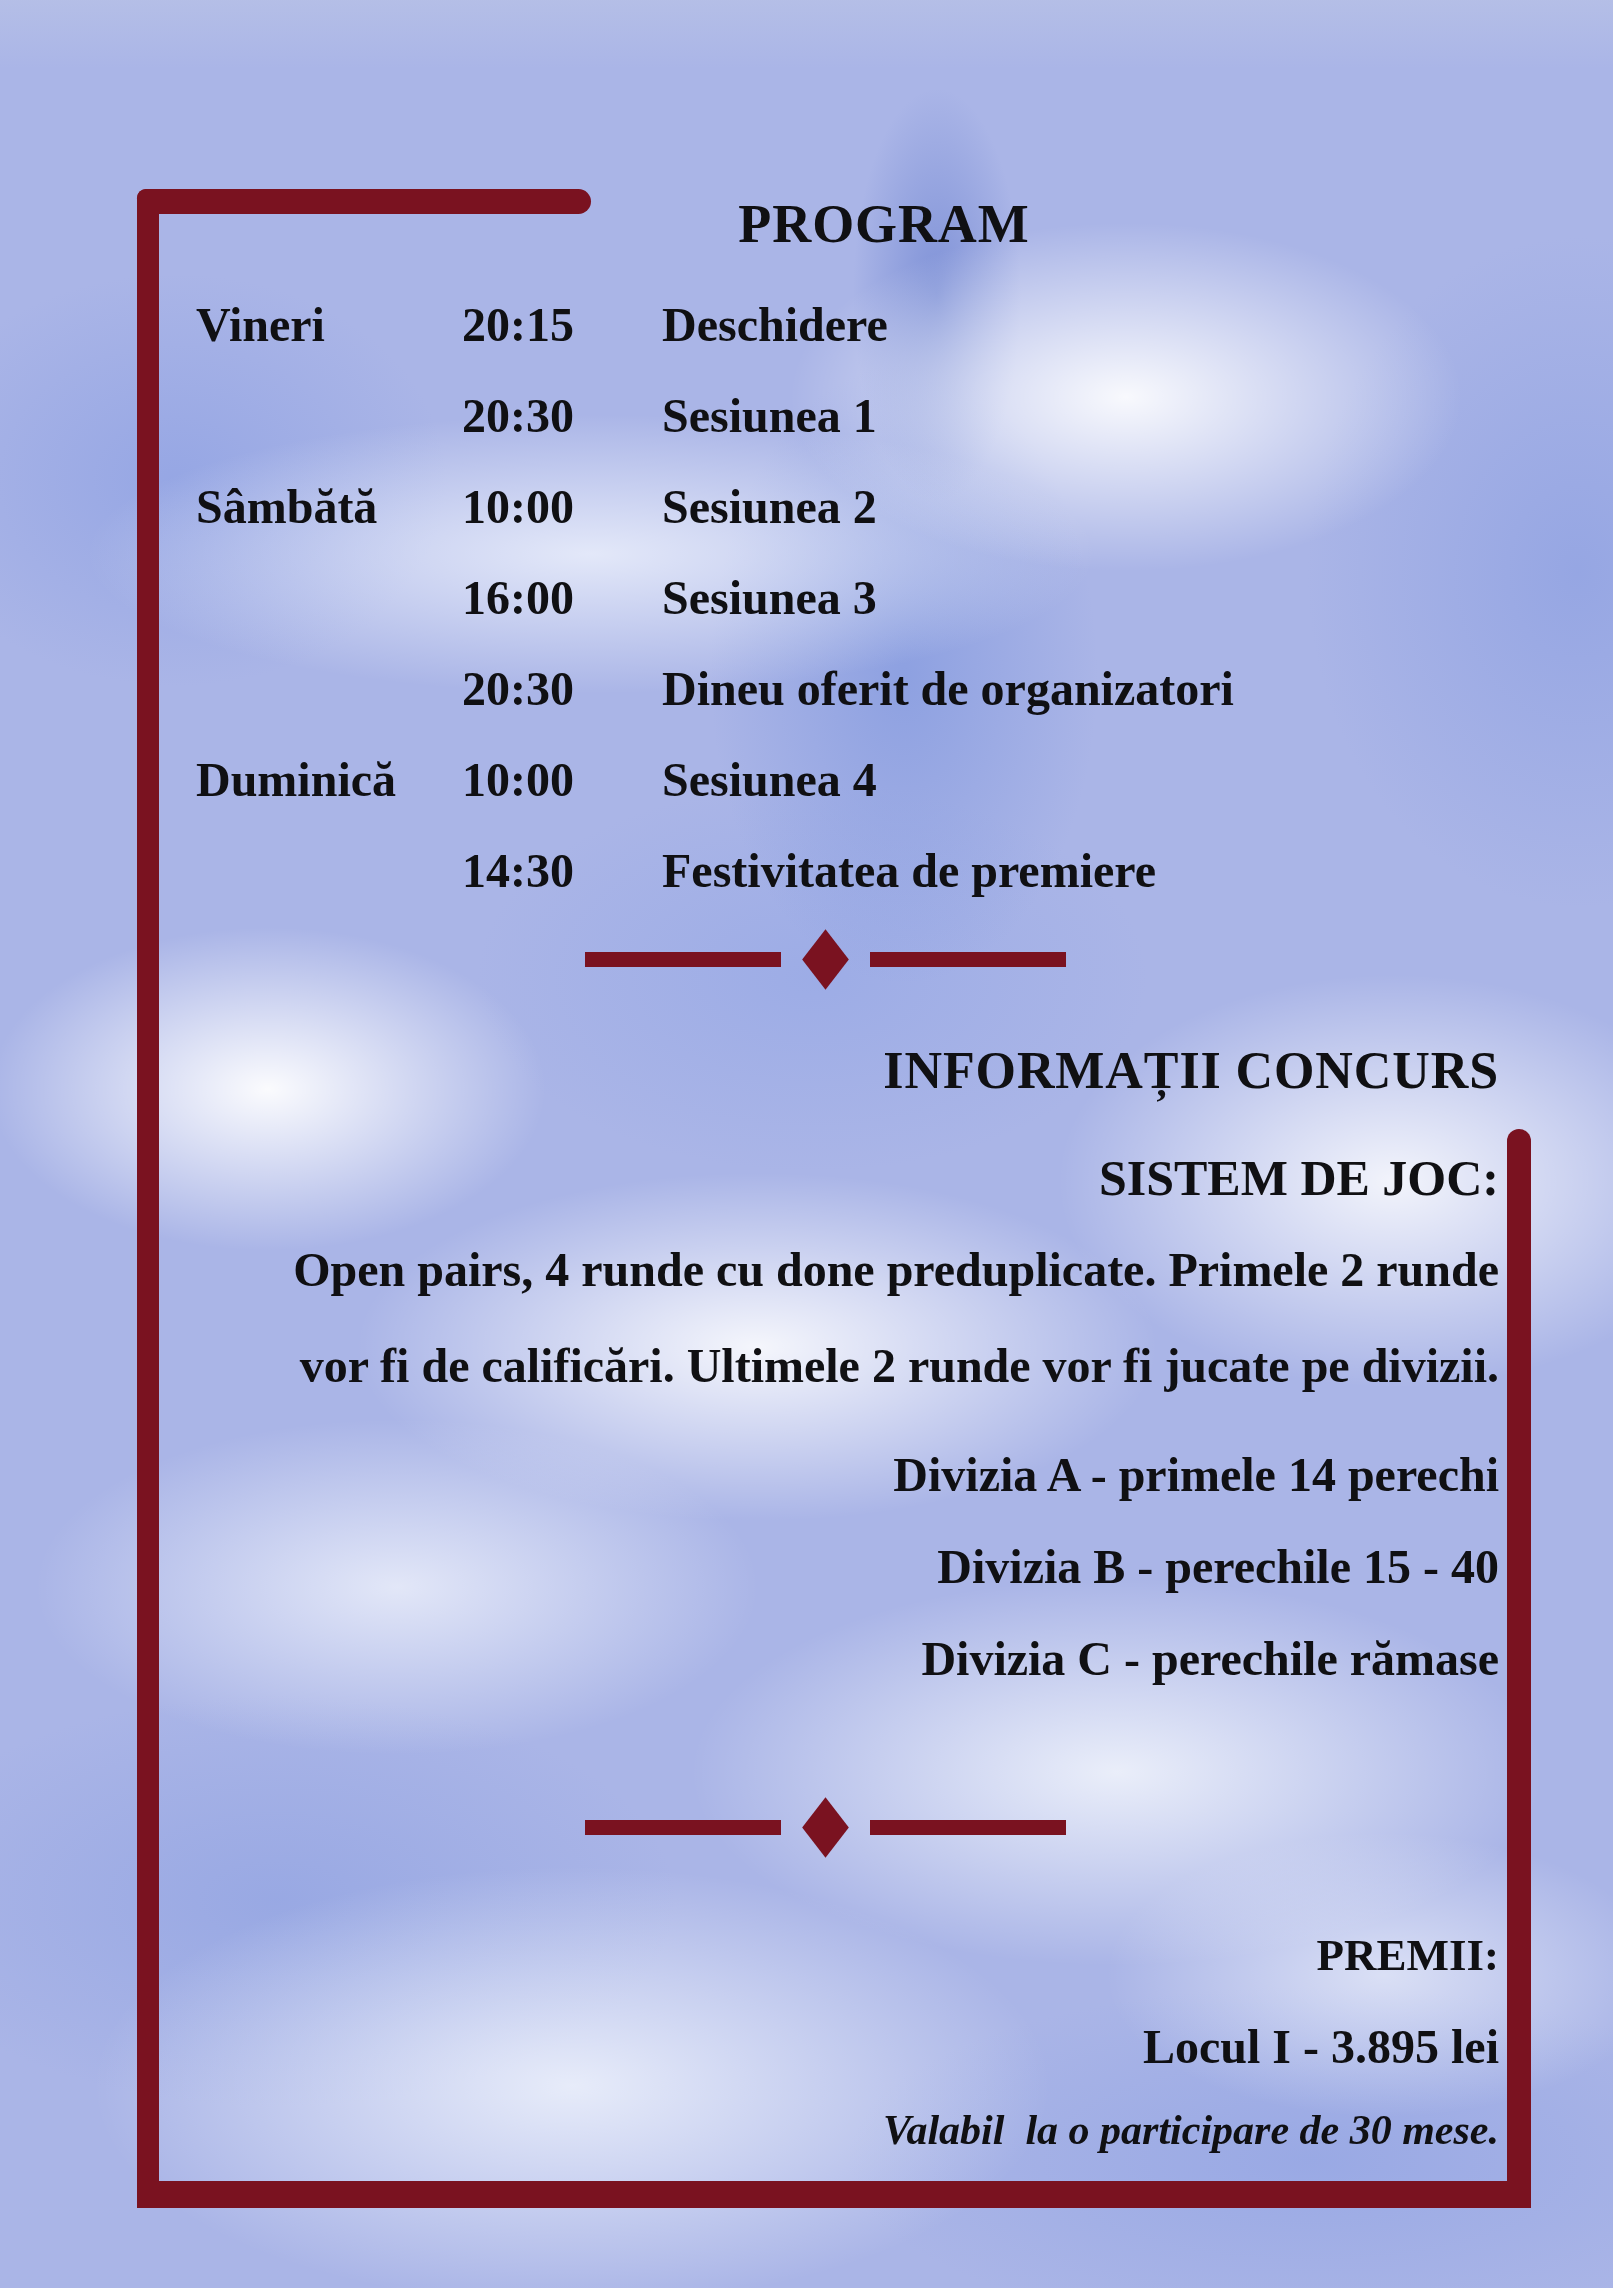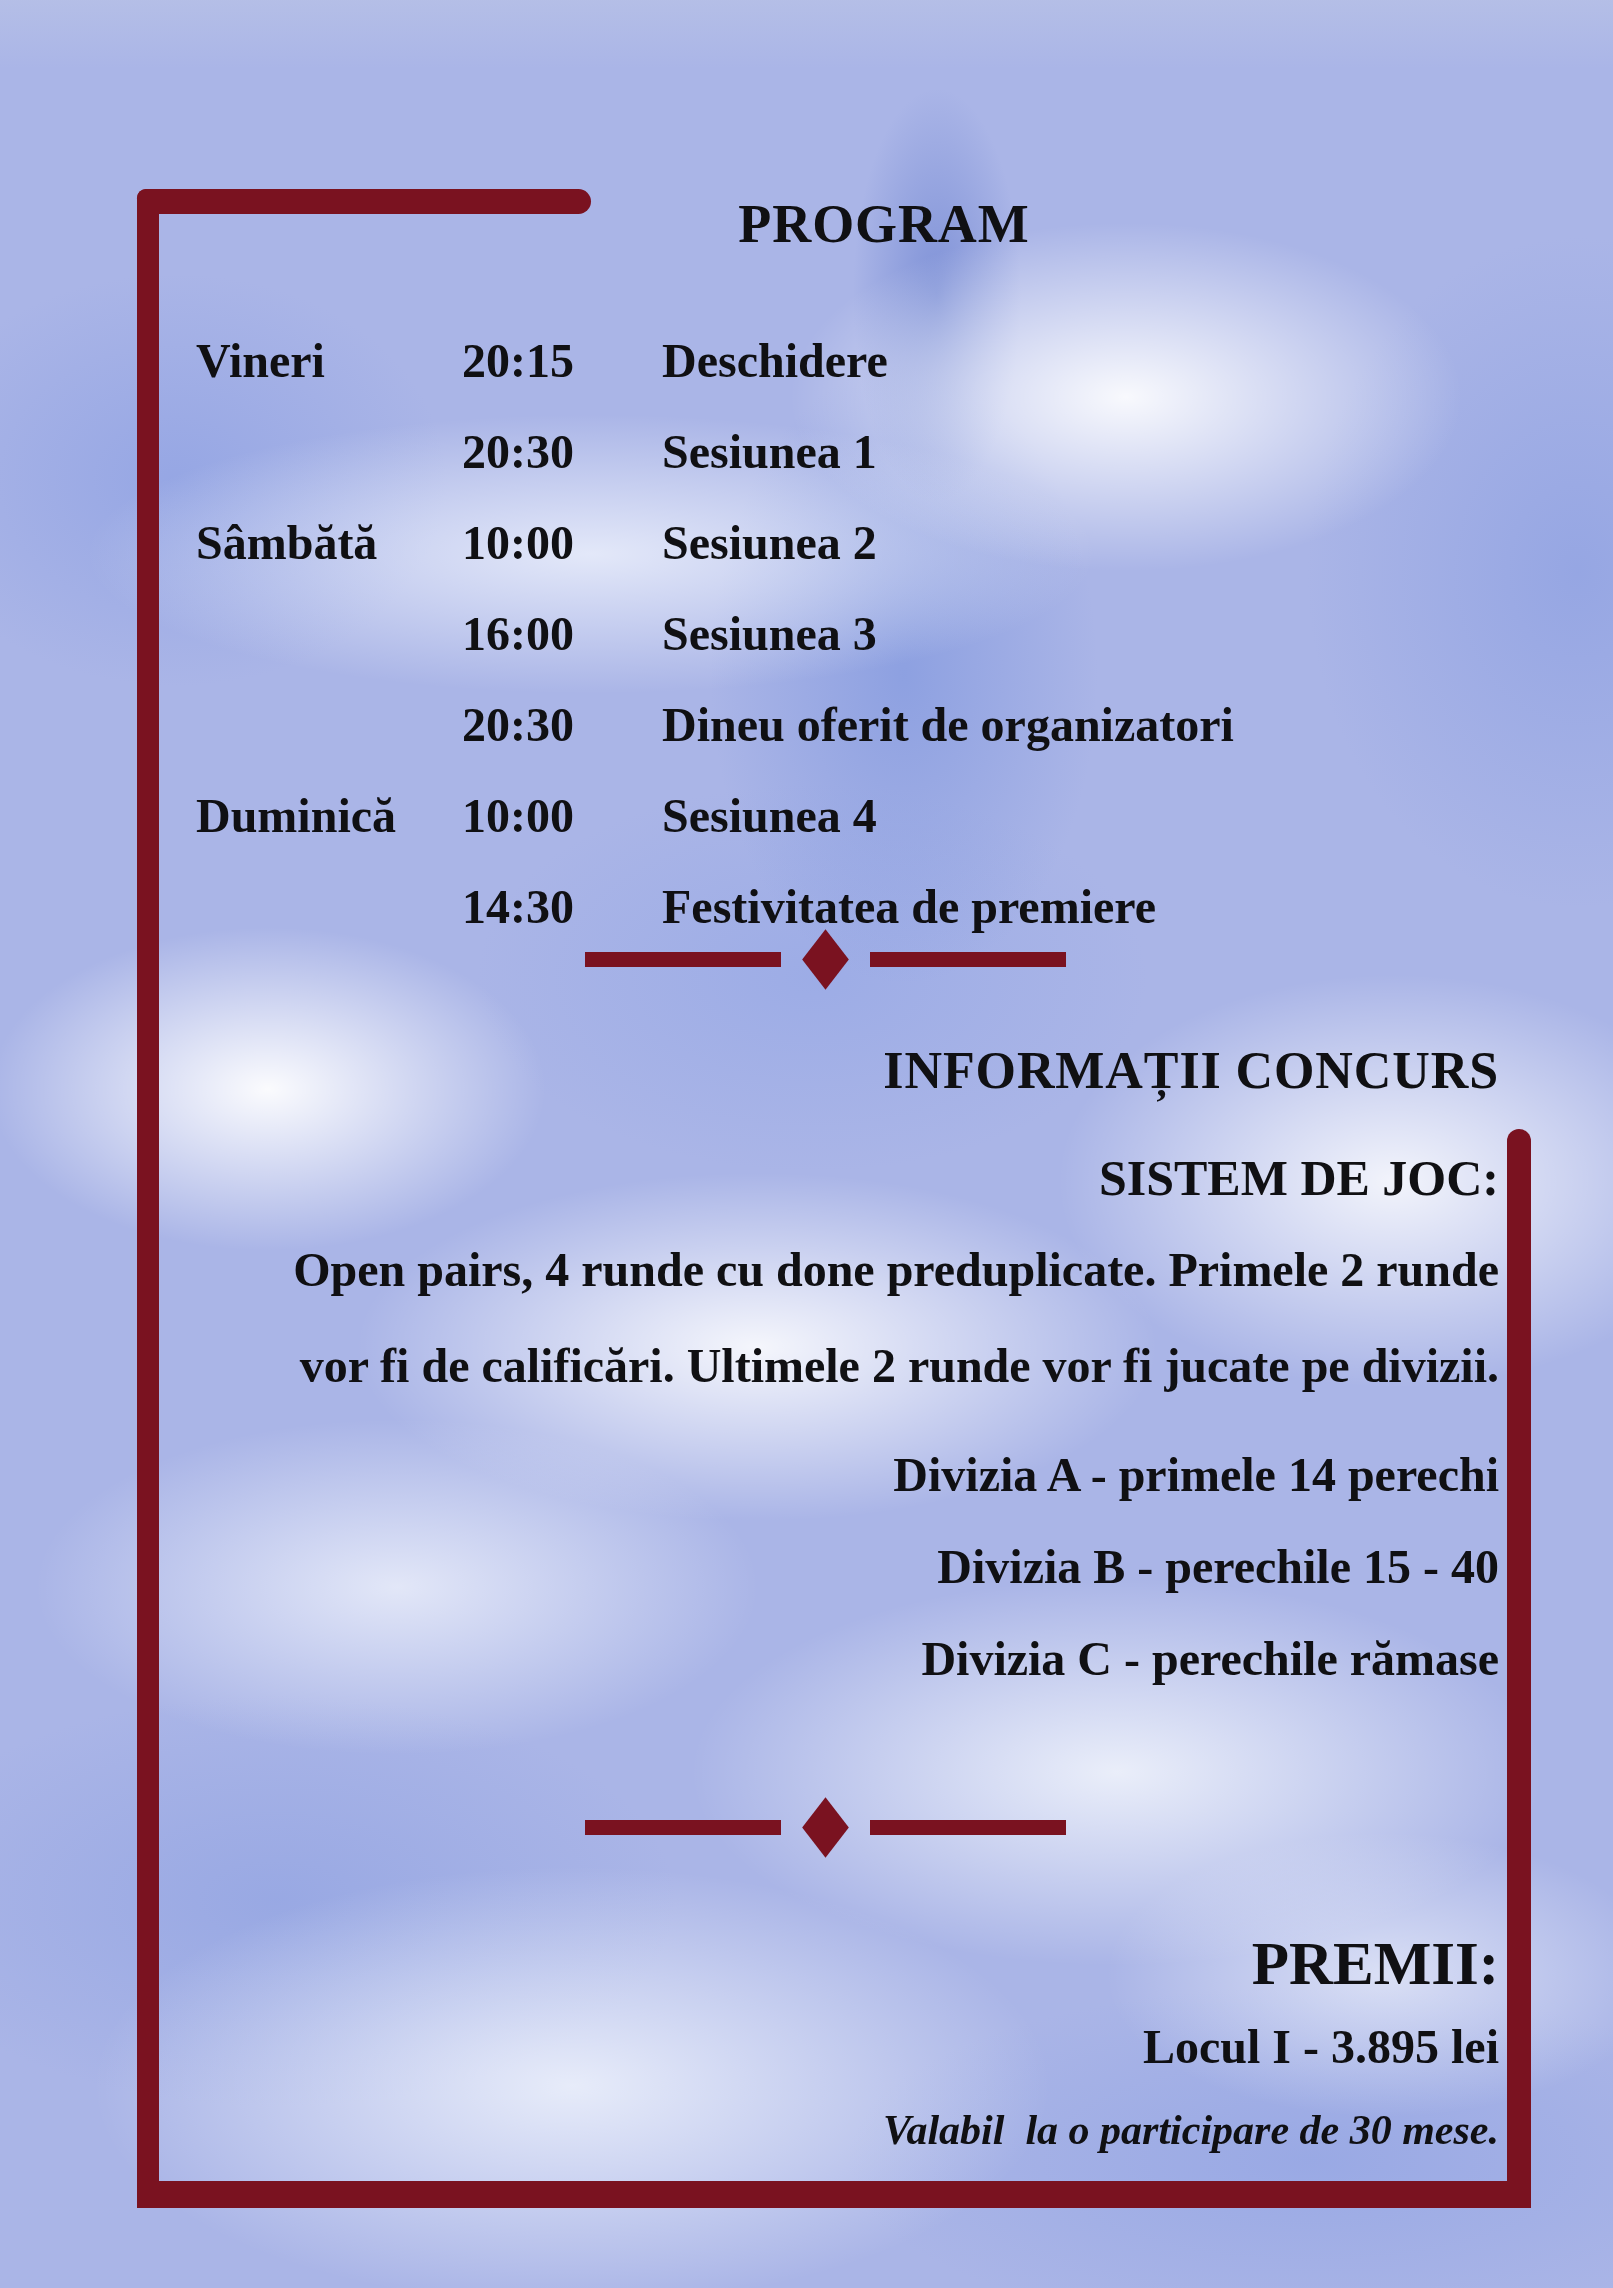--- a/index.html
+++ b/index.html
@@ -39,39 +39,39 @@
   .frame-left  {left:137px;top:189px;width:22px;height:2018px;border-top-left-radius:9.2px;}
   .frame-top   {left:137px;top:189px;width:454px;height:25px;border-radius:9.2px 13px 13px 0;}
   .frame-right {left:1507px;top:1129px;width:24px;height:1079px;border-radius:12px 12px 0 0;}
   .frame-bottom{left:137px;top:2181px;width:1394px;height:27px;}
 
   .title{
     position:absolute;left:591px;top:177px;width:554px;margin:16px;
     text-align:center;font-size:54px;font-weight:700;letter-spacing:0.9px;
   }
   .schedule{position:absolute;left:196px;top:297px;width:1218px;}
-  .schedule .row{display:flex;align-items:flex-end;height:91px;font-size:48px;font-weight:700;}
+  .schedule .row{display:flex;align-items:flex-start;height:91px;font-size:48px;font-weight:700;}
   .schedule .day{width:266px;}
   .schedule .time{width:200px;}
   .schedule .event{flex:1;}
 
   .center{position:absolute;left:152px;width:1347px;text-align:right;margin:0;}
   .divider{display:flex;align-items:center;justify-content:center;}
   .divider .bar{display:block;width:196px;height:15.7px;background:var(--accent);}
   .divider .diamond{display:block;width:33px;height:33px;margin:0 28px;background:var(--accent);
     transform:scaleY(1.3) rotate(45deg);}
   .d1{top:943px;}
   .d2{top:1811px;}
 
   .info-heading {top:1041px;font-size:52px;font-weight:700;letter-spacing:0.9px;}
   .system-heading{top:1149px;font-size:50px;font-weight:700;}
   .system-text{top:1222px;font-size:48px;font-weight:700;line-height:96px;}
   .divisions{top:1429px;font-size:48px;font-weight:700;line-height:92px;}
   .note{top:1724px;font-size:39px;font-weight:700;font-style:italic;}
-  .prizes-heading{top:1929px;font-size:61px;font-weight:700;}
+  .prizes-heading{top:1929px;font-size:45px;font-weight:700;}
   .prize-line{top:2019px;font-size:48px;font-weight:700;}
   .prize-note{top:2106px;font-size:42px;font-weight:700;font-style:italic;white-space:pre-wrap;}
 </style>
 </head>
 <body>
 
 <div class="poster">
   <div class="sky"></div>
 
   <div class="frame frame-left"></div>

